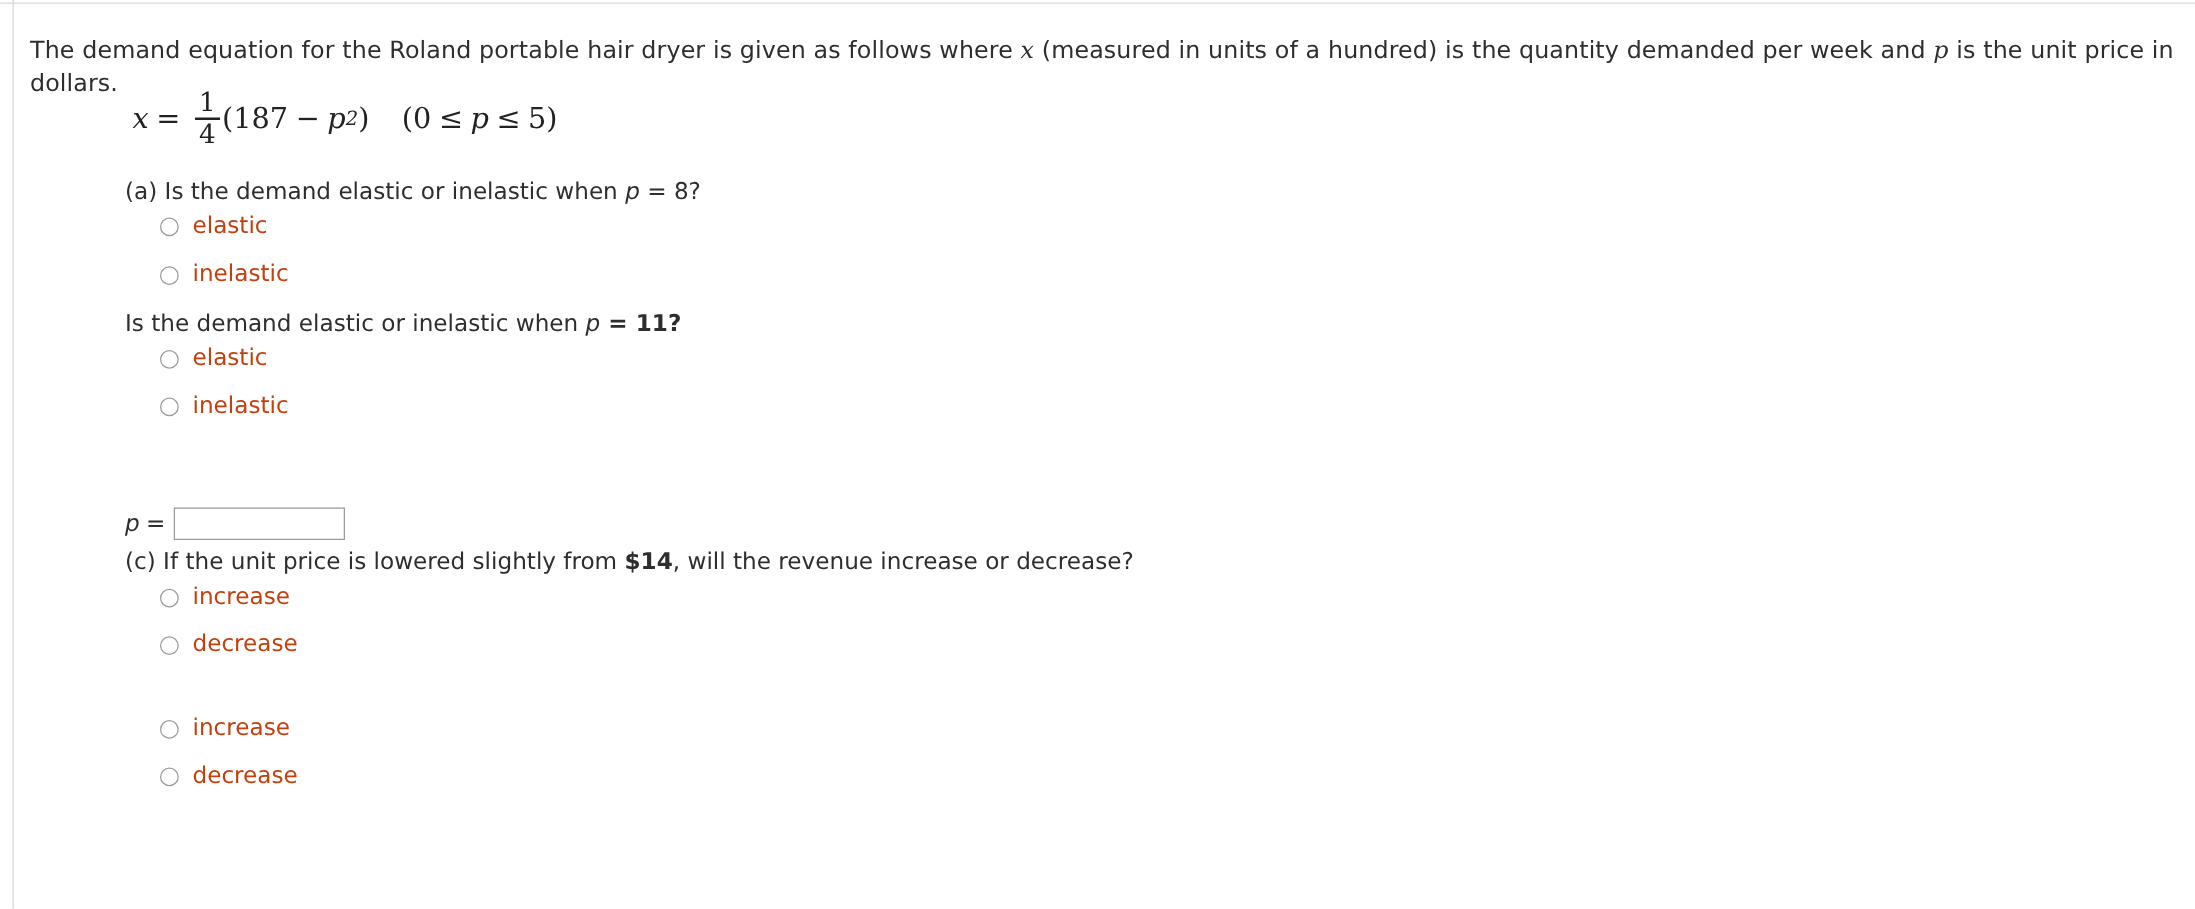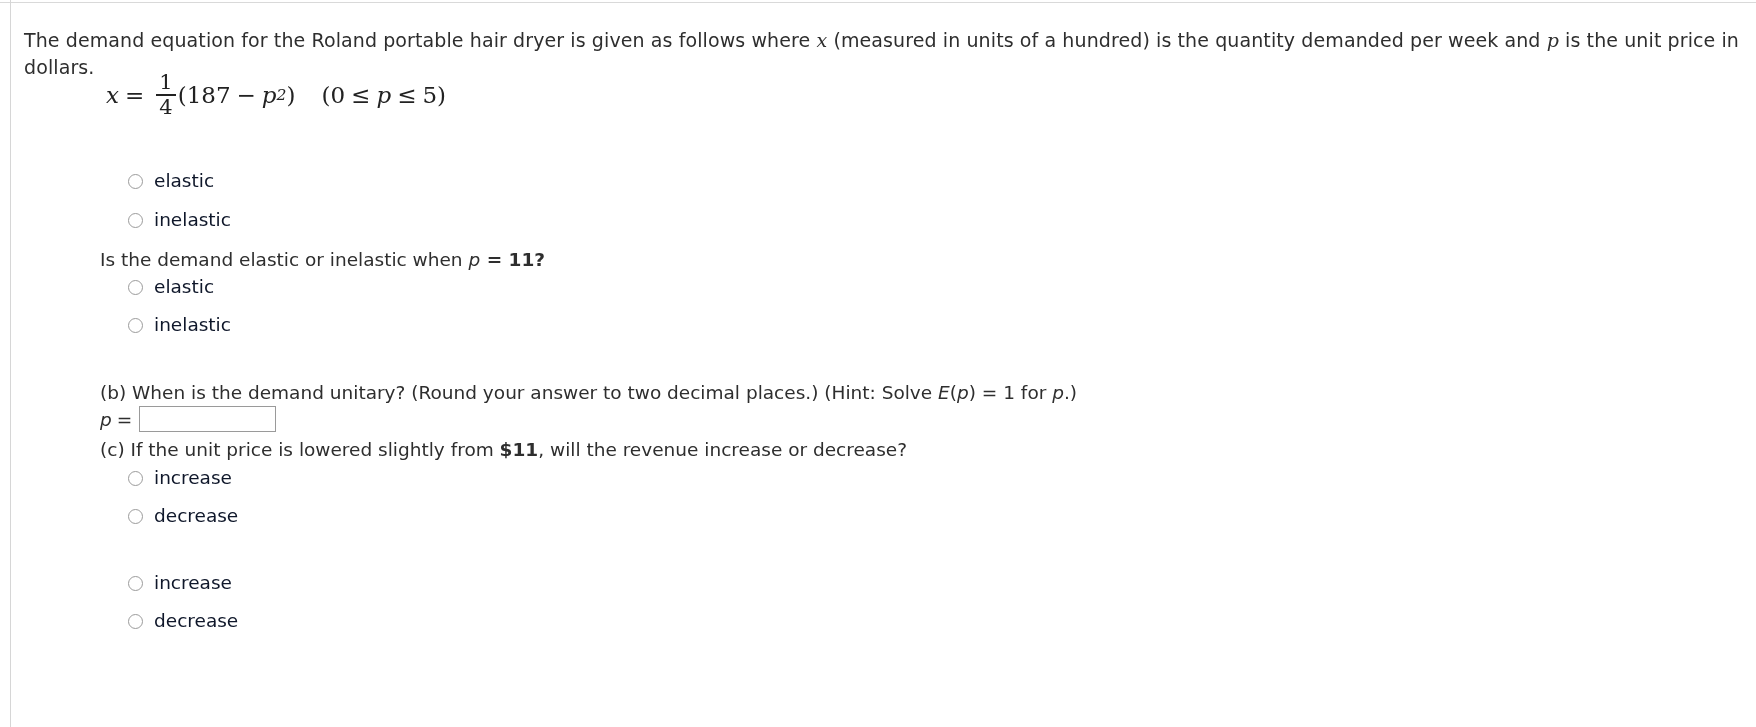--- a/index.html
+++ b/index.html
@@ -104,21 +104,21 @@
   .q-text .v {
     font-style: italic;
   }
   .q-text .b { font-weight: bold; }
 
   .opt {
     position: absolute;
     display: flex;
     align-items: center;
     font-size: 18.5px;
-    color: #0f172a;
+    color: #c2410c;
     white-space: nowrap;
   }
   .radio {
     width: 15px;
     height: 15px;
     border: 1.4px solid #9b9b9b;
     border-radius: 50%;
     background: #fff;
     box-sizing: border-box;
     display: inline-block;
@@ -187,20 +187,23 @@
     <span class="gap"></span>
     <span>(</span>
     <span>0</span>
     <span class="op">≤</span>
     <span class="it">p</span>
     <span class="op">≤</span>
     <span>5</span>
     <span>)</span>
   </div>
 
+  <div class="q-text" style="left:100px; top:141px;">
+    <span>(a) Is the demand elastic or inelastic when </span><span class="v">p</span><span> = 8?</span>
+  </div>
 
   <div class="opt" style="left:128px; top:170px;">
     <span class="radio"></span>
     <span class="opt-label">elastic</span>
   </div>
   <div class="opt" style="left:128px; top:209px;">
     <span class="radio"></span>
     <span class="opt-label">inelastic</span>
   </div>
 
@@ -210,32 +213,29 @@
 
   <div class="opt" style="left:128px; top:276px;">
     <span class="radio"></span>
     <span class="opt-label">elastic</span>
   </div>
   <div class="opt" style="left:128px; top:314px;">
     <span class="radio"></span>
     <span class="opt-label">inelastic</span>
   </div>
 
-  <div class="q-text" style="left:100px; top:380px;">
-    <span>(b) When is the demand unitary? (Round your answer to two decimal places.) (Hint: Solve </span><span class="v">E</span><span>(</span><span class="v">p</span><span>) = 1 for </span><span class="v">p</span><span>.)</span>
-  </div>
 
   <div class="answer-row">
     <span class="var">p</span>
     <span class="eq">=</span>
     <input class="ans-input" type="text" value="" style="">
   </div>
 
   <div class="q-text" style="left:100px; top:437px;">
-    <span>(c) If the unit price is lowered slightly from </span><span class="b">$11</span><span>, will the revenue increase or decrease?</span>
+    <span>(c) If the unit price is lowered slightly from </span><span class="b">$14</span><span>, will the revenue increase or decrease?</span>
   </div>
 
   <div class="opt" style="left:128px; top:467px;">
     <span class="radio"></span>
     <span class="opt-label">increase</span>
   </div>
   <div class="opt" style="left:128px; top:505px;">
     <span class="radio"></span>
     <span class="opt-label">decrease</span>
   </div>

